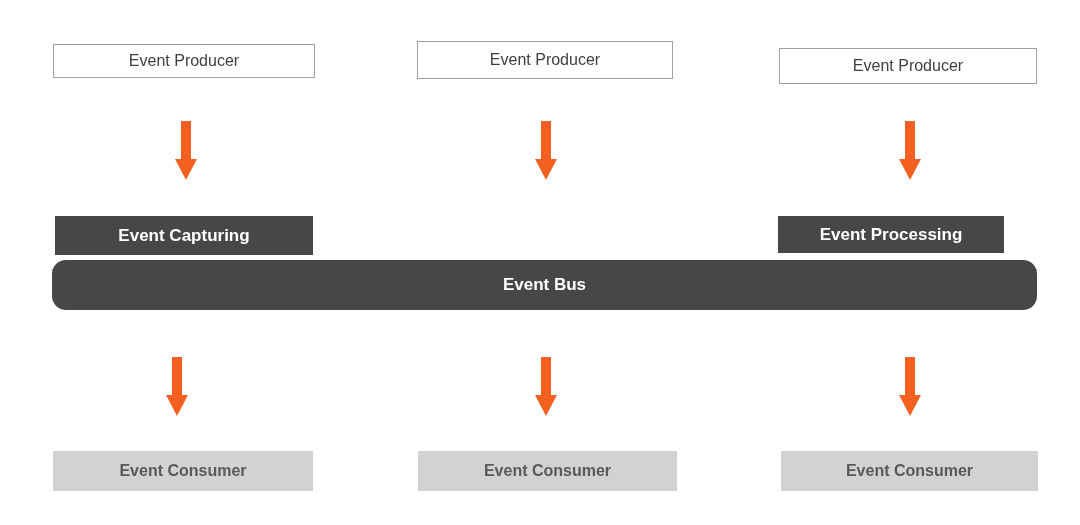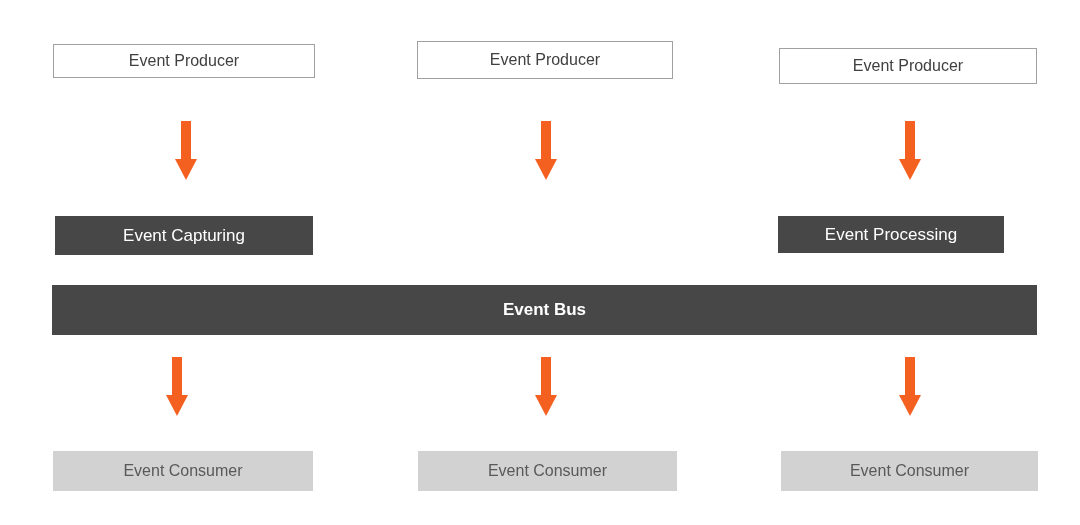--- a/index.html
+++ b/index.html
@@ -29,33 +29,33 @@
     background: var(--producer-fill, #ffffff);
     border: 1px solid var(--producer-border, #a0a0a0);
     color: var(--producer-text, #404040);
     font-size: 16px;
     font-weight: 400;
   }
   .stage {
     background: var(--dark-box-fill, #484848);
     color: var(--dark-box-text, #ffffff);
     font-size: 17px;
-    font-weight: 400;
+    font-weight: 700;
   }
   .bus {
     background: var(--dark-box-fill, #484848);
     color: var(--dark-box-text, #ffffff);
     font-size: 17px;
     font-weight: 700;
   }
   .consumer {
     background: var(--consumer-fill, #d2d2d2);
     color: var(--consumer-text, #595959);
     font-size: 16px;
-    font-weight: 400;
+    font-weight: 700;
   }
   .arrow {
     position: absolute;
   }
   .arrow rect, .arrow polygon {
     fill: var(--arrow-orange, #f4601f);
   }
 </style>
 </head>
 <body>
@@ -85,21 +85,21 @@
     <polygon points="0,38 22,38 11,59"></polygon>
   </svg>
 
   <div class="box stage" style="left:55px; top:208px; width:258px; height:39px;">
     <span>Event Capturing</span>
   </div>
   <div class="box stage" style="left:778px; top:208px; width:226px; height:37px;">
     <span>Event Processing</span>
   </div>
 
-  <div class="box bus" style="left:52px; top:277px; width:985px; height:50px;">
+  <div class="box bus" style="left:52px; top:252px; width:985px; height:50px;border-radius:14px;">
     <span>Event Bus</span>
   </div>
 
   <svg class="arrow" style="left:166px; top:349px;" width="22" height="59" viewBox="0 0 22 59" aria-hidden="true">
     <rect x="6" y="0" width="10" height="40"></rect>
     <polygon points="0,38 22,38 11,59"></polygon>
   </svg>
   <svg class="arrow" style="left:535px; top:349px;" width="22" height="59" viewBox="0 0 22 59" aria-hidden="true">
     <rect x="6" y="0" width="10" height="40"></rect>
     <polygon points="0,38 22,38 11,59"></polygon>

